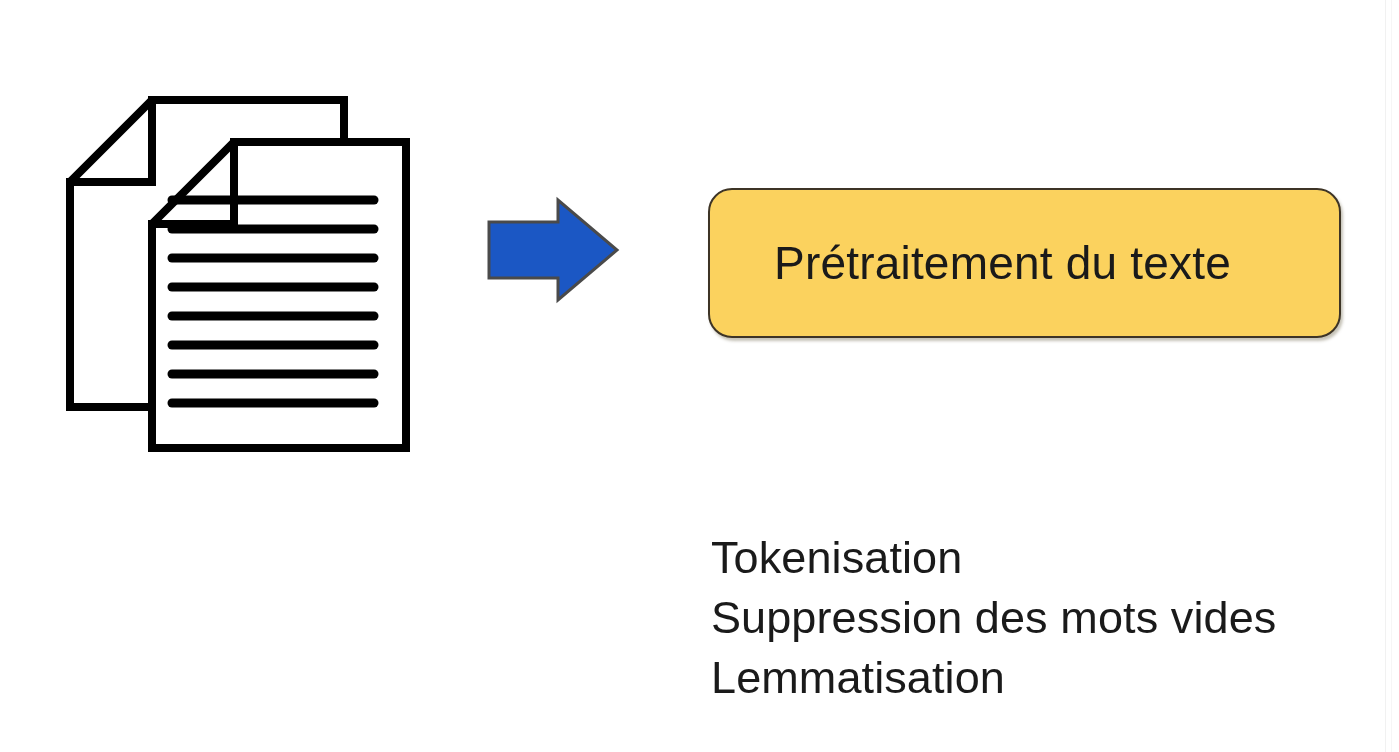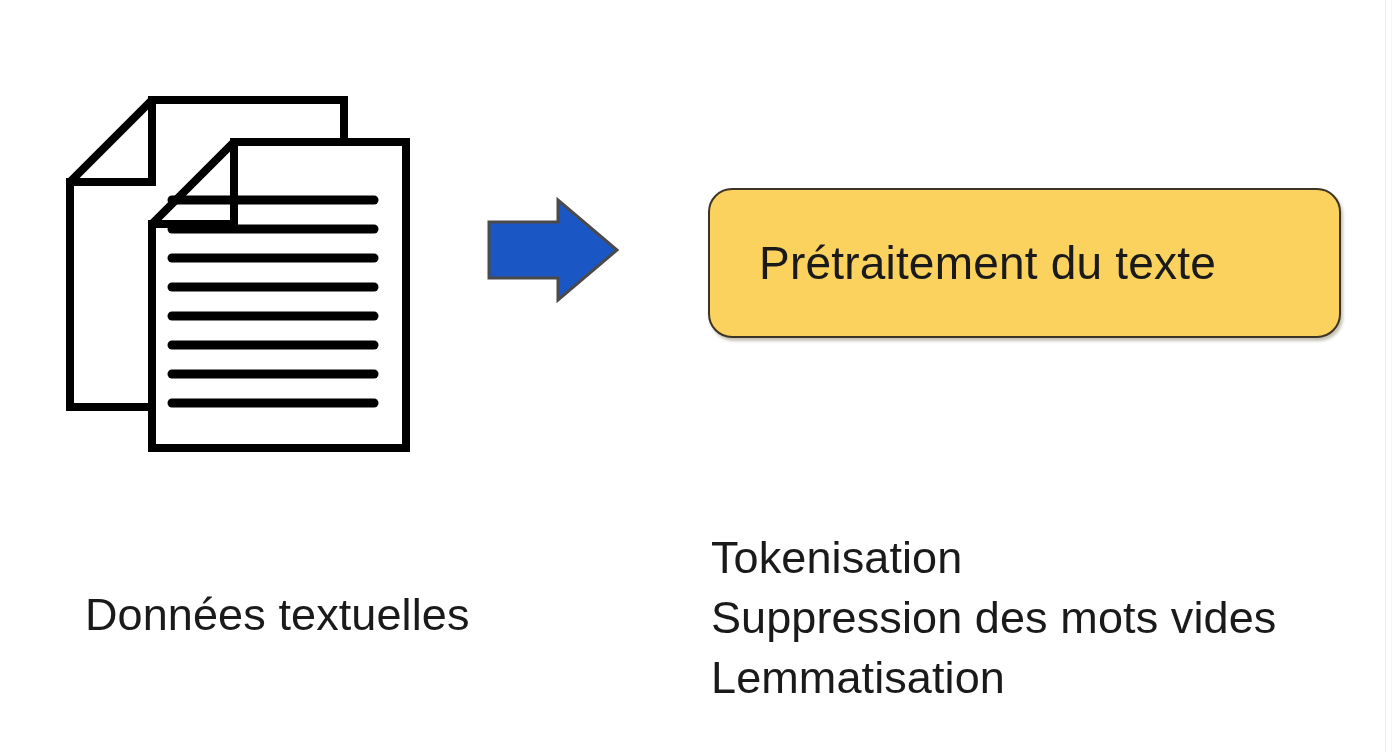--- a/index.html
+++ b/index.html
@@ -79,21 +79,21 @@
     box-shadow: 2px 3px 3px rgba(90, 80, 50, 0.35);
     display: flex;
     align-items: center;
     justify-content: flex-start;
   }
   #process-box-label {
     font-size: 46px;
     line-height: 1;
     color: #1a1a1a;
     letter-spacing: 0.2px;
-    padding-left: 49px;
+    padding-left: 64px;
     white-space: nowrap;
     font-weight: 400;
   }
 
   
   .caption {
     position: absolute;
     font-size: 45px;
     line-height: 1;
     color: #1a1a1a;
@@ -158,21 +158,20 @@
   <div id="arrow">
     <svg viewBox="0 0 136 108" xmlns="http://www.w3.org/2000/svg">
       <path d="M 4 26 L 73 26 L 73 4 L 132 54 L 73 104 L 73 82 L 4 82 Z" fill="#1B57C4" stroke="#4a4a4a" stroke-width="3" stroke-linejoin="miter"></path>
     </svg>
   </div>
 
   <div id="process-box">
     <span id="process-box-label">Prétraitement du texte</span>
   </div>
 
-  <div id="data-caption" class="caption">Données textuelles</div>
 
   <div id="steps-list">
     <div class="step-item">Tokenisation</div>
     <div class="step-item">Suppression des mots vides</div>
     <div class="step-item">Lemmatisation</div>
   </div>
 
 </div>
 
 </body></html>

